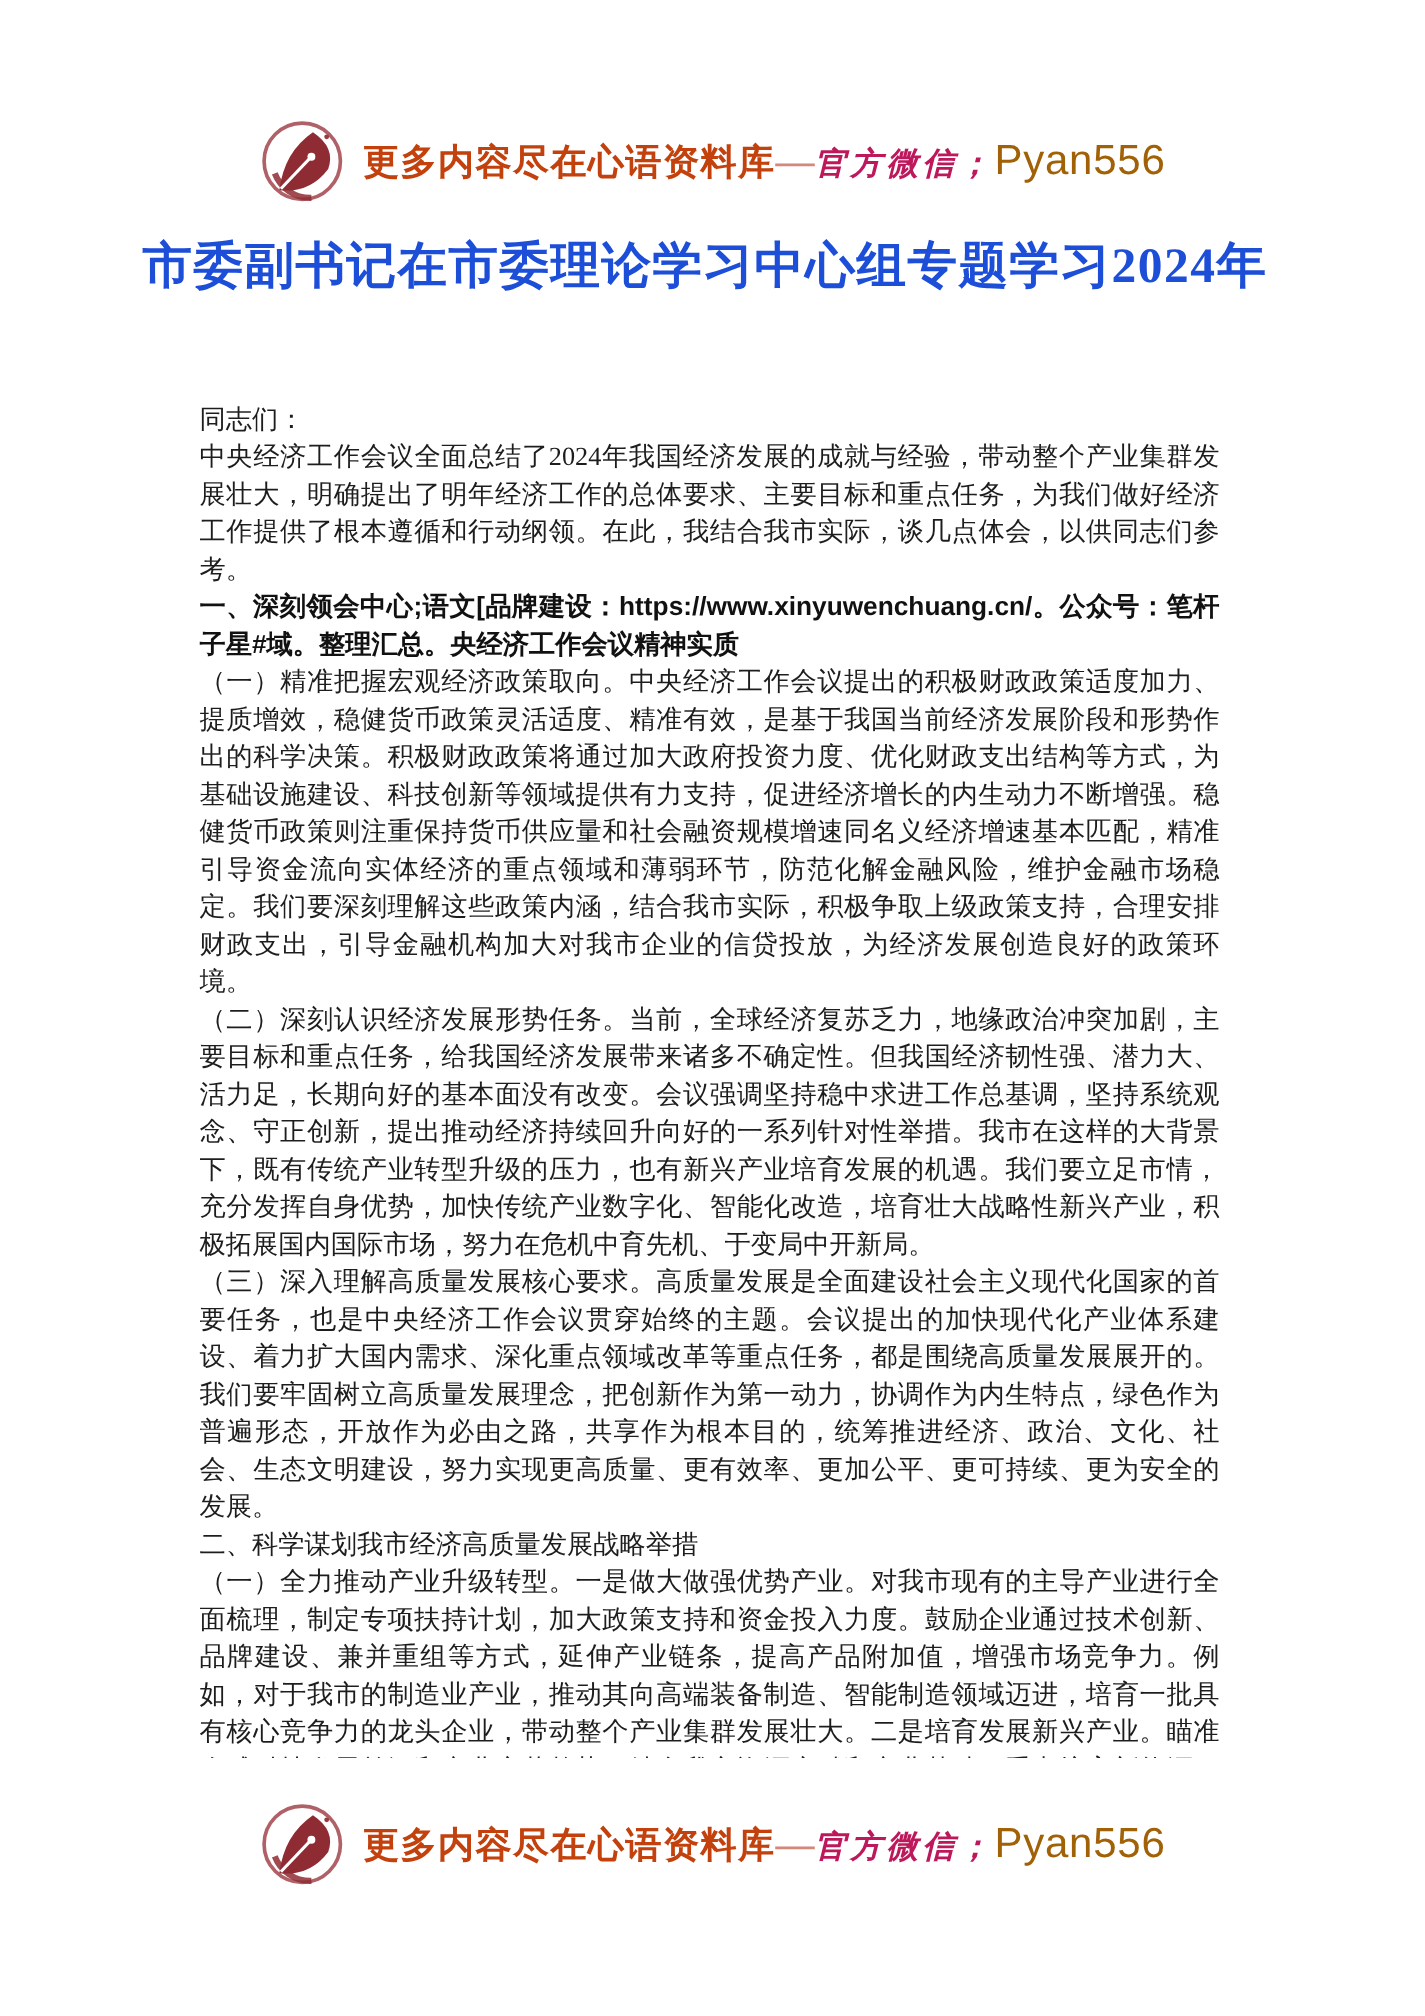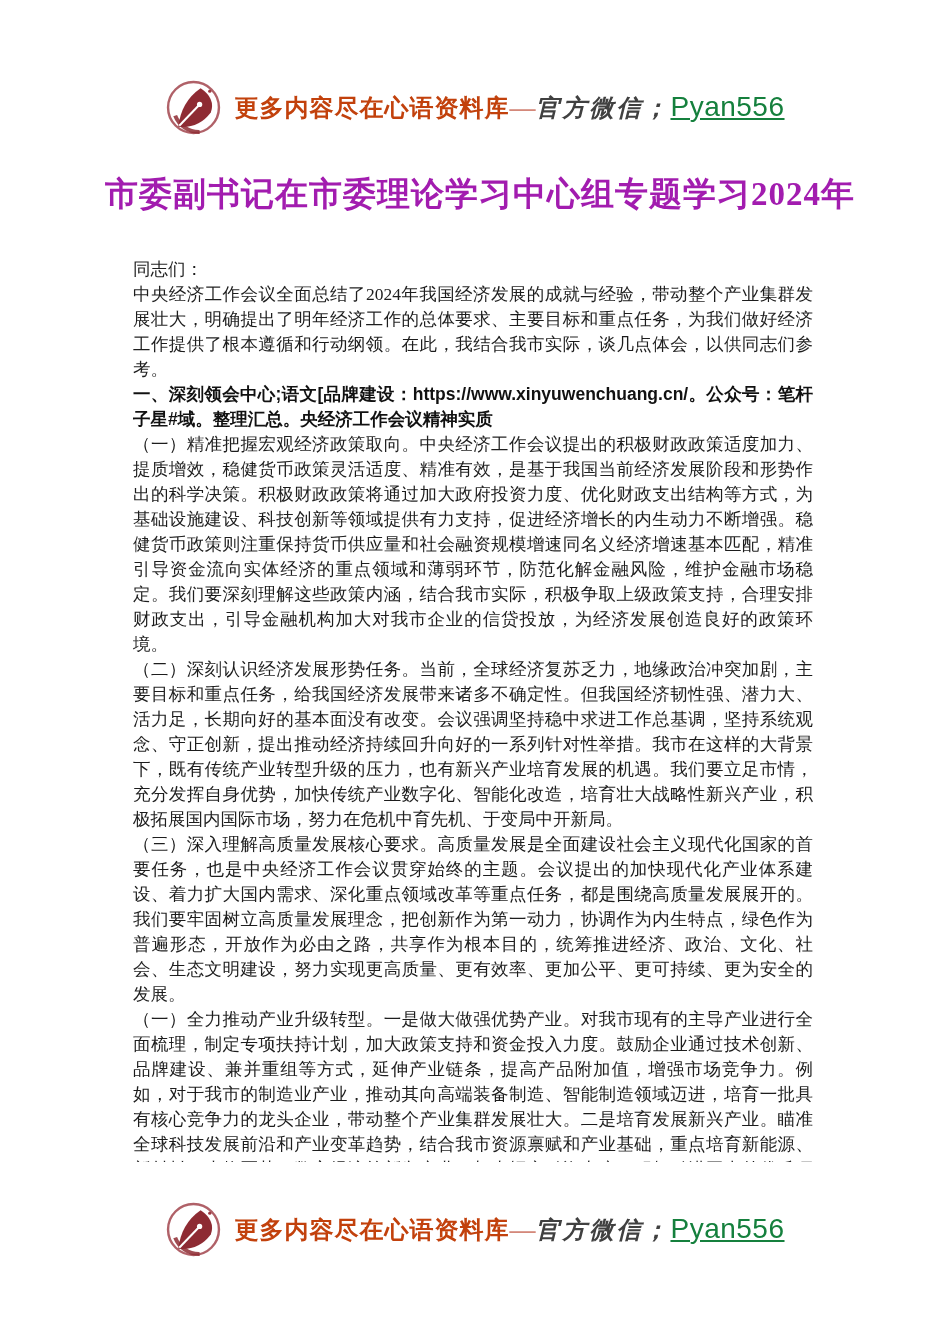--- a/index.html
+++ b/index.html
@@ -25,46 +25,45 @@
   .brand .logo { width: 57px; height: 57px; flex: 0 0 auto; }
   .brand-text { white-space: nowrap; }
   .brand-cn {
     color: #c2410c;
     font-size: 24px;
     font-weight: 700;
     letter-spacing: 1px;
   }
   .brand-dash { color: #D4887A; font-size: 26px; font-weight: 700; }
   .brand-wechat {
-    color: #404040;
-    font-size: 24px;
+    color: #be185d;
+    font-size: 21px;
     font-weight: 700;
     font-style: italic;
     letter-spacing: 3px;
   }
   .brand-id {
-    color: #15803d;
+    color: #a16207;
     font-size: 28px;
     font-family: "Liberation Sans", "DejaVu Sans", sans-serif;
     letter-spacing: 0.5px;
-    text-decoration: underline;
   }
   .doc-title {
-    margin: 32px auto 0 auto;
+    margin: 16px auto 0 auto;
     width: 760px;
-    text-align: right;
-    color: #a21caf;
+    text-align: left;
+    color: #1d4ed8;
     font-size: 33px;
     font-weight: 700;
     line-height: 53px;
     letter-spacing: 1px;
   }
   .doc-title span { display: block; }
   .content {
-    margin: 36px auto 0 133px;
+    margin: 62px auto 0 133px;
     width: 680px;
     max-height: 905px;
     overflow: hidden;
     color: #1d1d1d;
     font-size: 17.5px;
     line-height: 25px;
     text-align: justify;
   }
   .content p { margin: 0; padding: 0; }
   .heading-sans {
@@ -100,20 +99,21 @@
     <span>市委副书记在市委理论学习中心组专题学习2024年</span>
   </h1>
 
   <div class="content">
     <p>同志们：</p>
     <p>中央经济工作会议全面总结了2024年我国经济发展的成就与经验，带动整个产业集群发展壮大，明确提出了明年经济工作的总体要求、主要目标和重点任务，为我们做好经济工作提供了根本遵循和行动纲领。在此，我结合我市实际，谈几点体会，以供同志们参考。</p>
     <p class="heading-sans">一、深刻领会中心;语文[品牌建设：https://www.xinyuwenchuang.cn/。公众号：笔杆子星#域。整理汇总。央经济工作会议精神实质</p>
     <p>（一）精准把握宏观经济政策取向。中央经济工作会议提出的积极财政政策适度加力、提质增效，稳健货币政策灵活适度、精准有效，是基于我国当前经济发展阶段和形势作出的科学决策。积极财政政策将通过加大政府投资力度、优化财政支出结构等方式，为基础设施建设、科技创新等领域提供有力支持，促进经济增长的内生动力不断增强。稳健货币政策则注重保持货币供应量和社会融资规模增速同名义经济增速基本匹配，精准引导资金流向实体经济的重点领域和薄弱环节，防范化解金融风险，维护金融市场稳定。我们要深刻理解这些政策内涵，结合我市实际，积极争取上级政策支持，合理安排财政支出，引导金融机构加大对我市企业的信贷投放，为经济发展创造良好的政策环境。</p>
     <p>（二）深刻认识经济发展形势任务。当前，全球经济复苏乏力，地缘政治冲突加剧，主要目标和重点任务，给我国经济发展带来诸多不确定性。但我国经济韧性强、潜力大、活力足，长期向好的基本面没有改变。会议强调坚持稳中求进工作总基调，坚持系统观念、守正创新，提出推动经济持续回升向好的一系列针对性举措。我市在这样的大背景下，既有传统产业转型升级的压力，也有新兴产业培育发展的机遇。我们要立足市情，充分发挥自身优势，加快传统产业数字化、智能化改造，培育壮大战略性新兴产业，积极拓展国内国际市场，努力在危机中育先机、于变局中开新局。</p>
     <p>（三）深入理解高质量发展核心要求。高质量发展是全面建设社会主义现代化国家的首要任务，也是中央经济工作会议贯穿始终的主题。会议提出的加快现代化产业体系建设、着力扩大国内需求、深化重点领域改革等重点任务，都是围绕高质量发展展开的。我们要牢固树立高质量发展理念，把创新作为第一动力，协调作为内生特点，绿色作为普遍形态，开放作为必由之路，共享作为根本目的，统筹推进经济、政治、文化、社会、生态文明建设，努力实现更高质量、更有效率、更加公平、更可持续、更为安全的发展。</p>
+    <p>二、科学谋划我市经济高质量发展战略举措</p>
     <p>（一）全力推动产业升级转型。一是做大做强优势产业。对我市现有的主导产业进行全面梳理，制定专项扶持计划，加大政策支持和资金投入力度。鼓励企业通过技术创新、品牌建设、兼并重组等方式，延伸产业链条，提高产品附加值，增强市场竞争力。例如，对于我市的制造业产业，推动其向高端装备制造、智能制造领域迈进，培育一批具有核心竞争力的龙头企业，带动整个产业集群发展壮大。二是培育发展新兴产业。瞄准全球科技发展前沿和产业变革趋势，结合我市资源禀赋和产业基础，重点培育新能源、新材料、生物医药、数字经济等新兴产业。加大招商引资力度，积极引进国内外优质项目和企业，打造新兴产业园区，完善配套服务设施，形成新兴产业集聚发展效应。同时，加强与高校、科研</p>
   </div>
 
   <div class="brand footer-brand">
     <svg class="logo" viewBox="0 0 56 56" xmlns="http://www.w3.org/2000/svg">
       <circle cx="28" cy="28" r="25" fill="none" stroke="#9c3a42" stroke-width="2.4" opacity="0.8"></circle>
       <path d="M10 36 A 25 25 0 0 0 34 52" fill="none" stroke="#8E2B33" stroke-width="4" opacity="0.85"></path>
       <path d="M13 47 Q16 22 35 9 Q50 19 45 33 Q33 49 13 47 Z" fill="#8E2B33"></path>
       <line x1="14" y1="46" x2="34" y2="25" stroke="#ffffff" stroke-width="2"></line>
       <circle cx="34" cy="25" r="2.6" fill="#ffffff"></circle>

